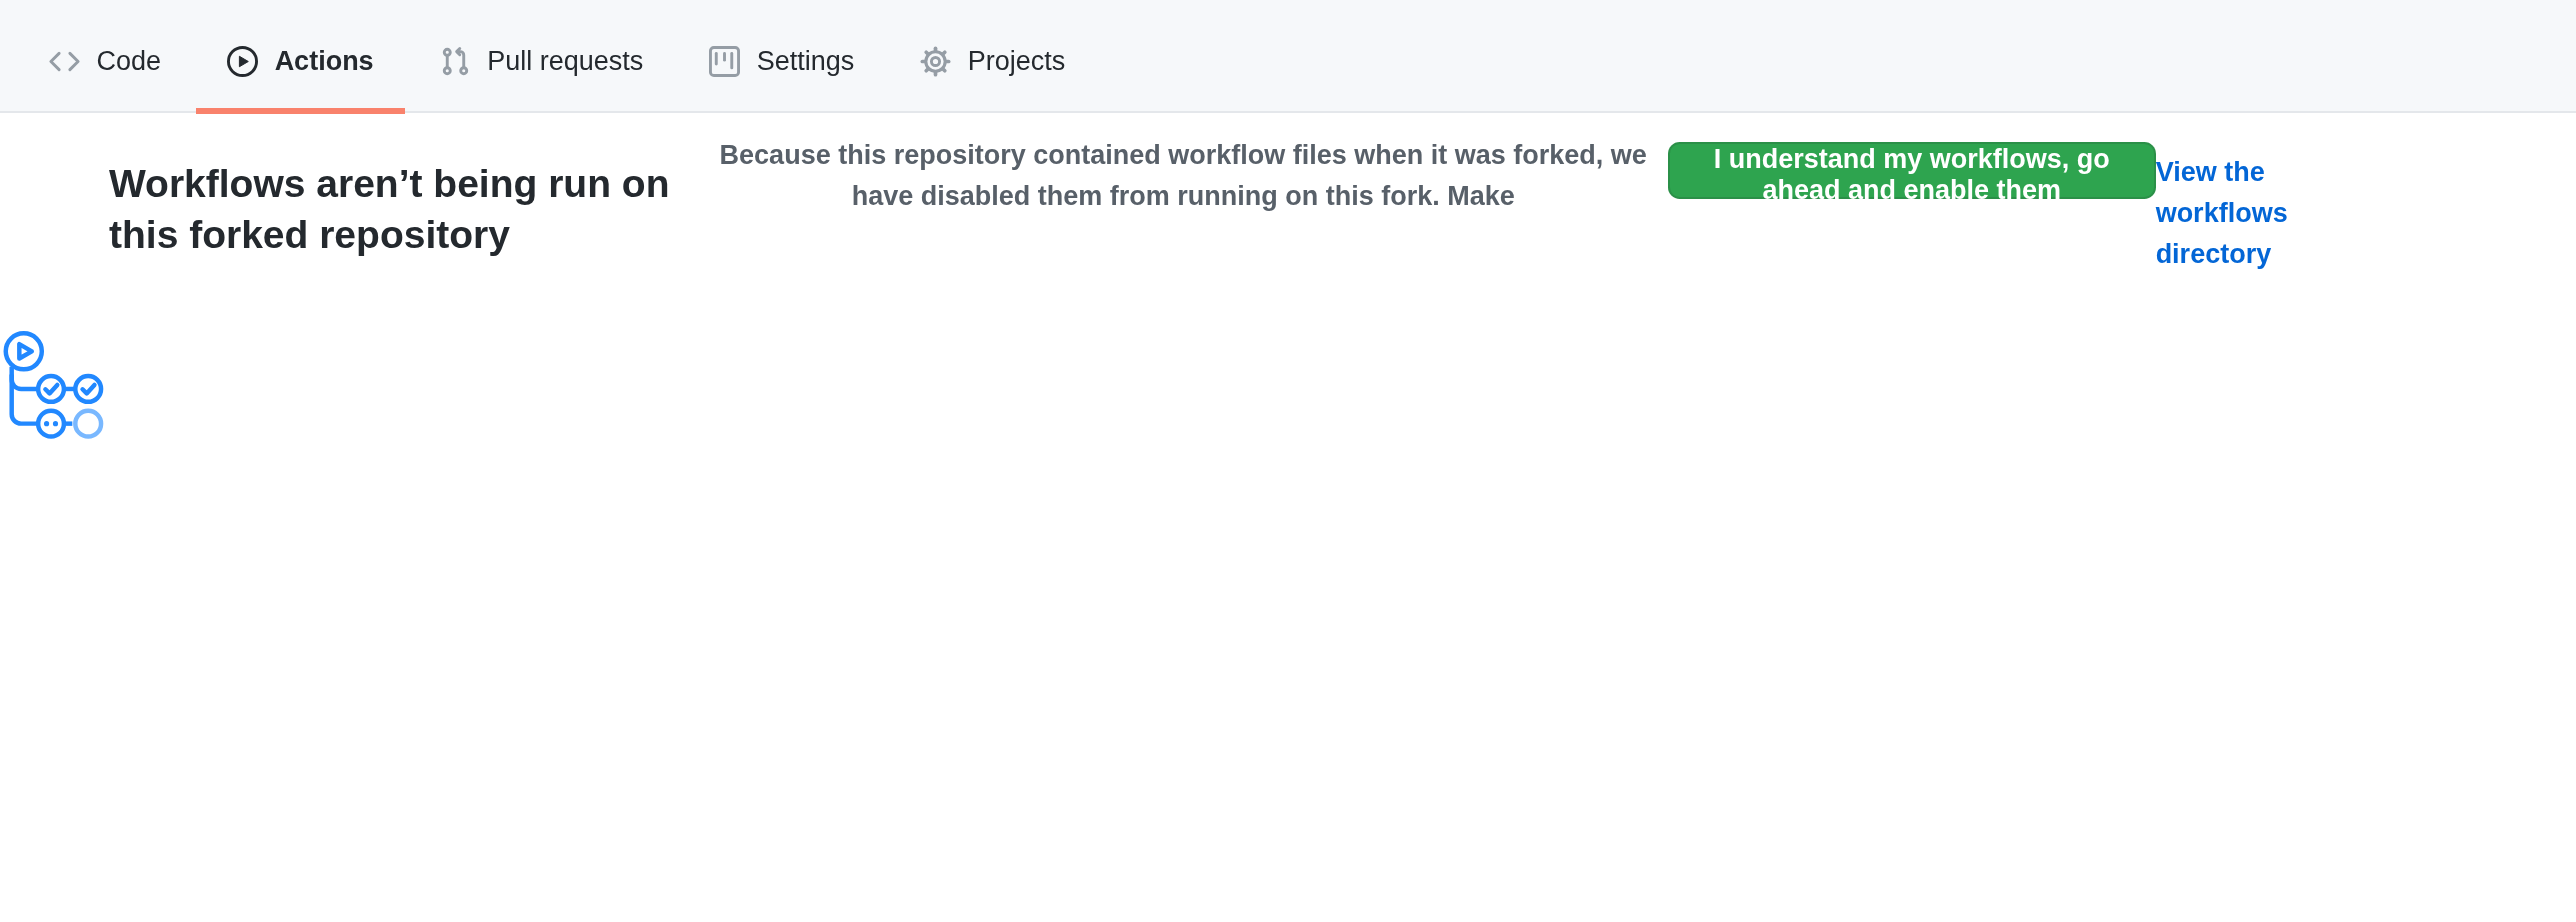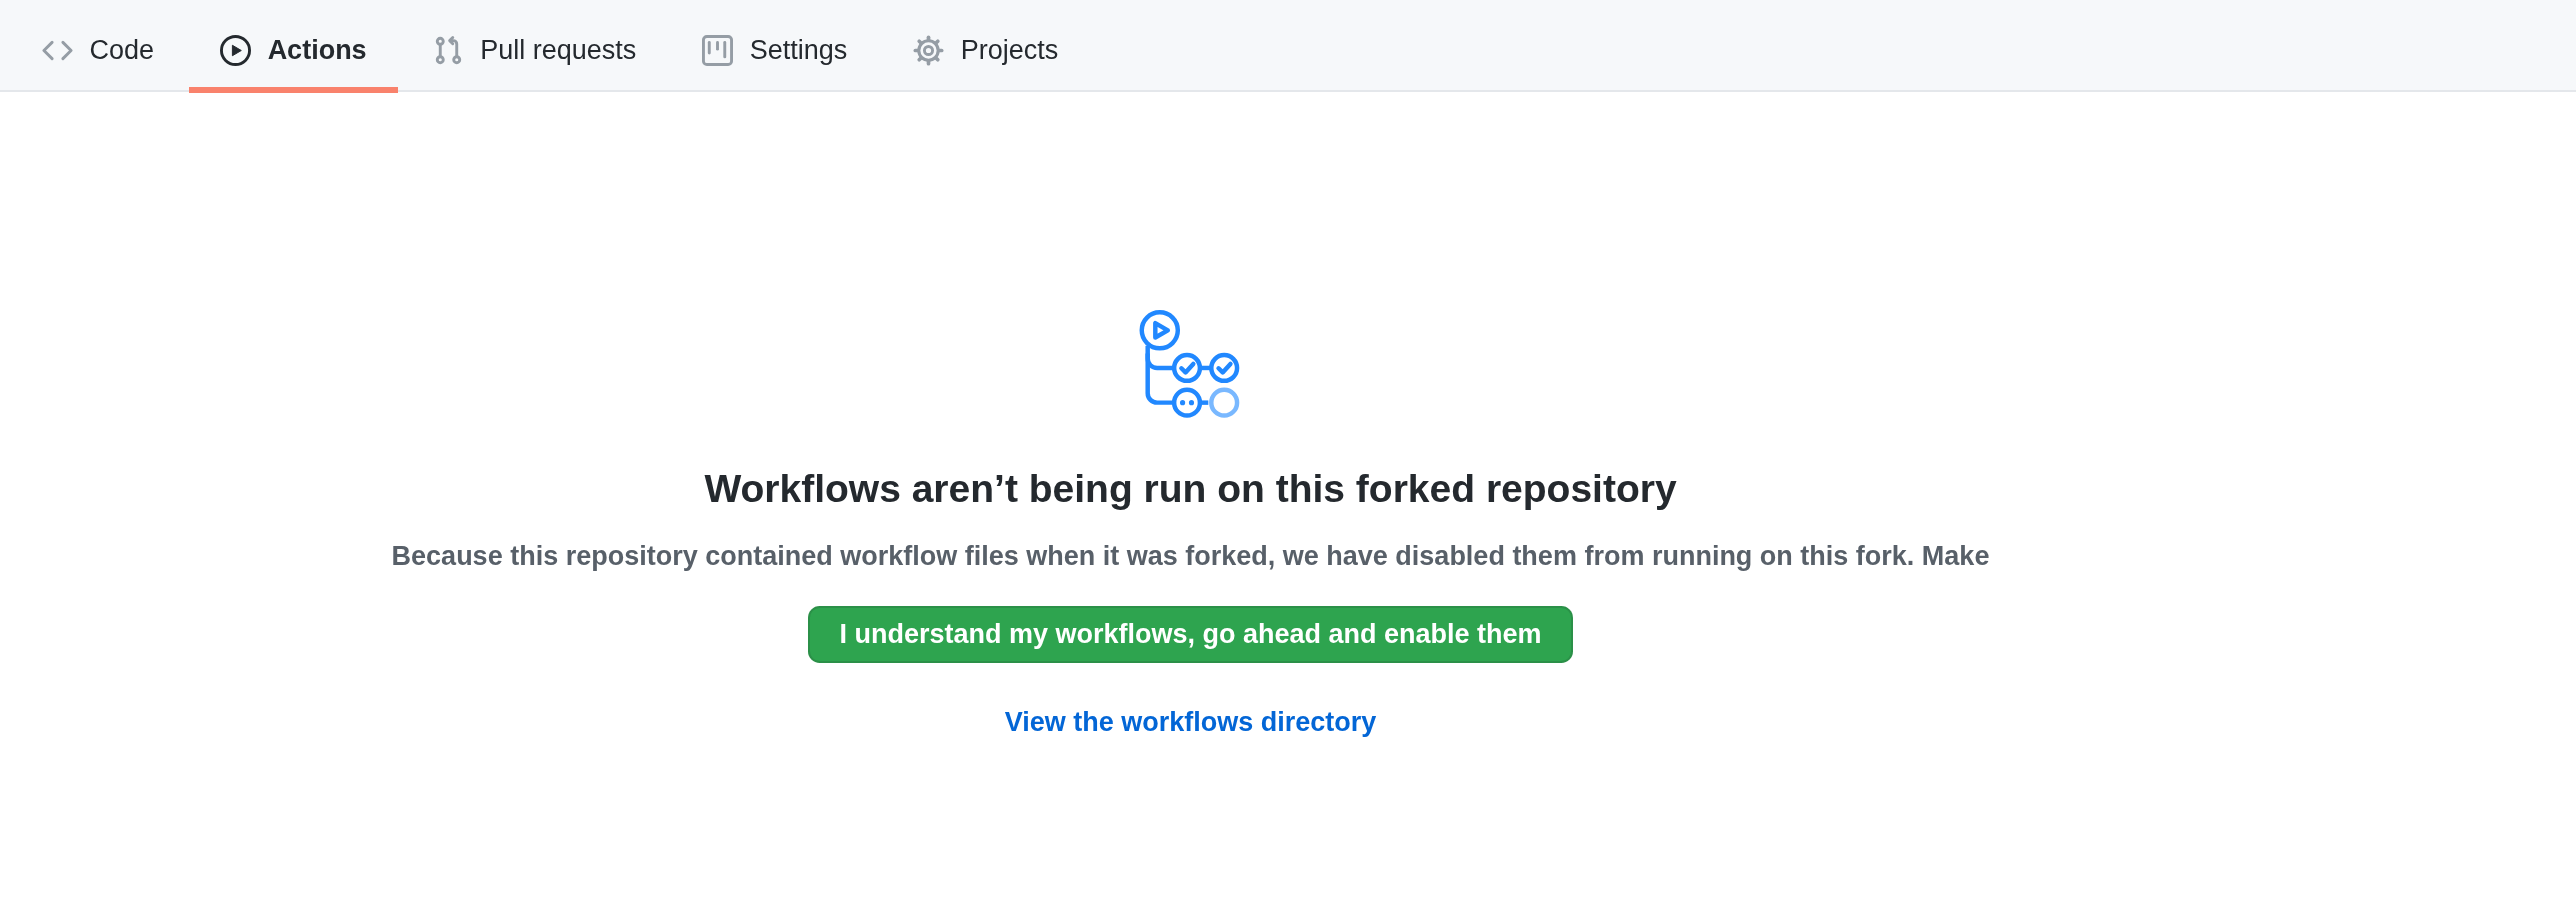--- a/index.html
+++ b/index.html
@@ -15,41 +15,41 @@
   }
   *{box-sizing:border-box}
   html,body{margin:0;padding:0}
   body{
     width:2576px;height:923px;overflow:hidden;background:#fff;
     font-family:"Liberation Sans","DejaVu Sans",sans-serif;
     color:var(--text-primary);
   }
   
   .underline-nav{
-    height:92px;background:var(--nav-bg);
+    height:113px;background:var(--nav-bg);
     border-bottom:2.9px solid var(--nav-border);
-    display:flex;align-items:stretch;padding-left:11px;
+    display:flex;align-items:stretch;padding-left:18px;
   }
   .tab{
     position:relative;display:flex;align-items:center;gap:16.6px;
     padding:11.7px 31px 0 31px;margin-right:3.9px;
     font-size:27px;line-height:1;color:var(--text-primary);
     text-decoration:none;cursor:pointer;white-space:nowrap;
   }
   .tab .octicon{width:31px;height:31px;color:#959da5;flex:none}
   .tab .octicon svg{display:block;width:31px;height:31px}
   .tab.selected{font-weight:700}
   .tab.selected .octicon{color:var(--text-primary)}
   .tab.selected::after{
     content:"";position:absolute;left:0;right:0;bottom:-2.9px;height:5.9px;
     background:var(--accent-underline);
   }
   
   .main{
-    display:flex;flex-direction:column;align-items:center;
+    display:flex;flex-direction:row;
     padding-right:195px; 
   }
   .wf-icon{margin-top:217px;width:109px;height:109px}
   .wf-icon svg{display:block;width:109px;height:109px}
   .wf-main{stroke:var(--icon-blue)}
   .wf-light{stroke:var(--icon-blue-light)}
   .wf-dot{fill:var(--icon-blue)}
   .empty-title{
     margin:45px 0 0 0;font-size:39px;line-height:51px;font-weight:700;
     color:var(--text-primary);

